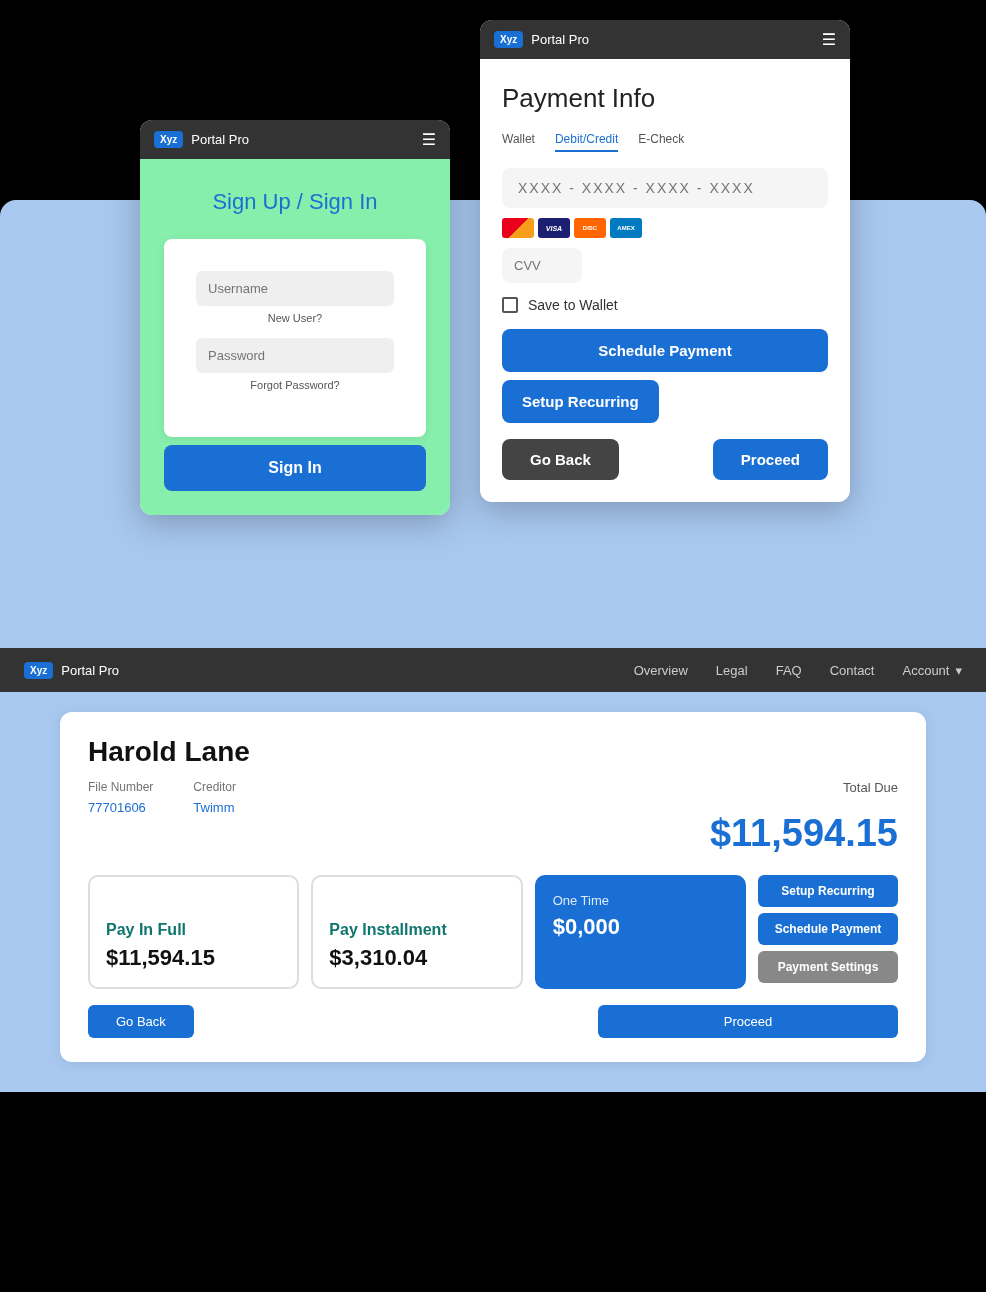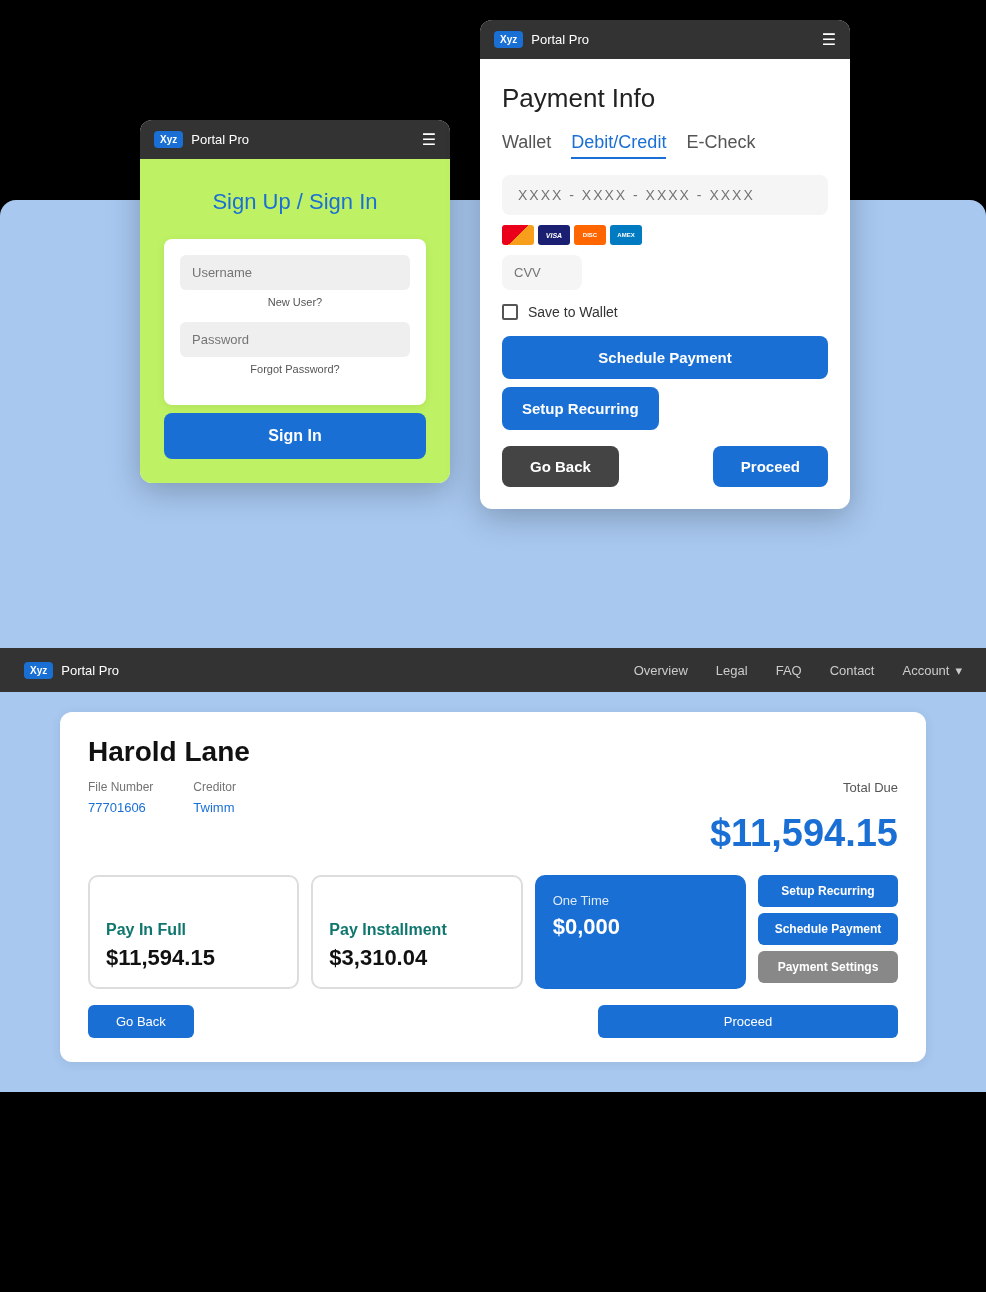--- a/index.html
+++ b/index.html
@@ -64,39 +64,39 @@
       font-weight: 500;
     }
 
     .hamburger-small {
       color: #fff;
       font-size: 16px;
     }
 
     .signin-body {
       padding: 30px 24px 24px;
-      background: #bef264;
+      background: #86efac;
     }
 
     .signin-title {
       font-size: 22px;
       font-weight: 400;
       color: #222;
       text-align: center;
       margin-bottom: 24px;
     }
 
     .signin-title span {
       color: #1a6fd4;
     }
 
     .signin-form {
       background: #fff;
       border-radius: 8px;
-      padding: 16px;
+      padding: 32px;
       box-shadow: 0 2px 8px rgba(0,0,0,0.08);
     }
 
     .form-input {
       width: 100%;
       background: #efefef;
       border: none;
       border-radius: 6px;
       padding: 10px 12px;
       font-size: 13px;
@@ -148,21 +148,21 @@
       margin-bottom: 18px;
     }
 
     .payment-tabs {
       display: flex;
       gap: 20px;
       margin-bottom: 16px;
     }
 
     .payment-tab {
-      font-size: 18px;
+      font-size: 12px;
       color: #555;
       cursor: pointer;
       padding-bottom: 4px;
     }
 
     .payment-tab.active {
       color: #1a6fd4;
       border-bottom: 2px solid #1a6fd4;
     }
 

